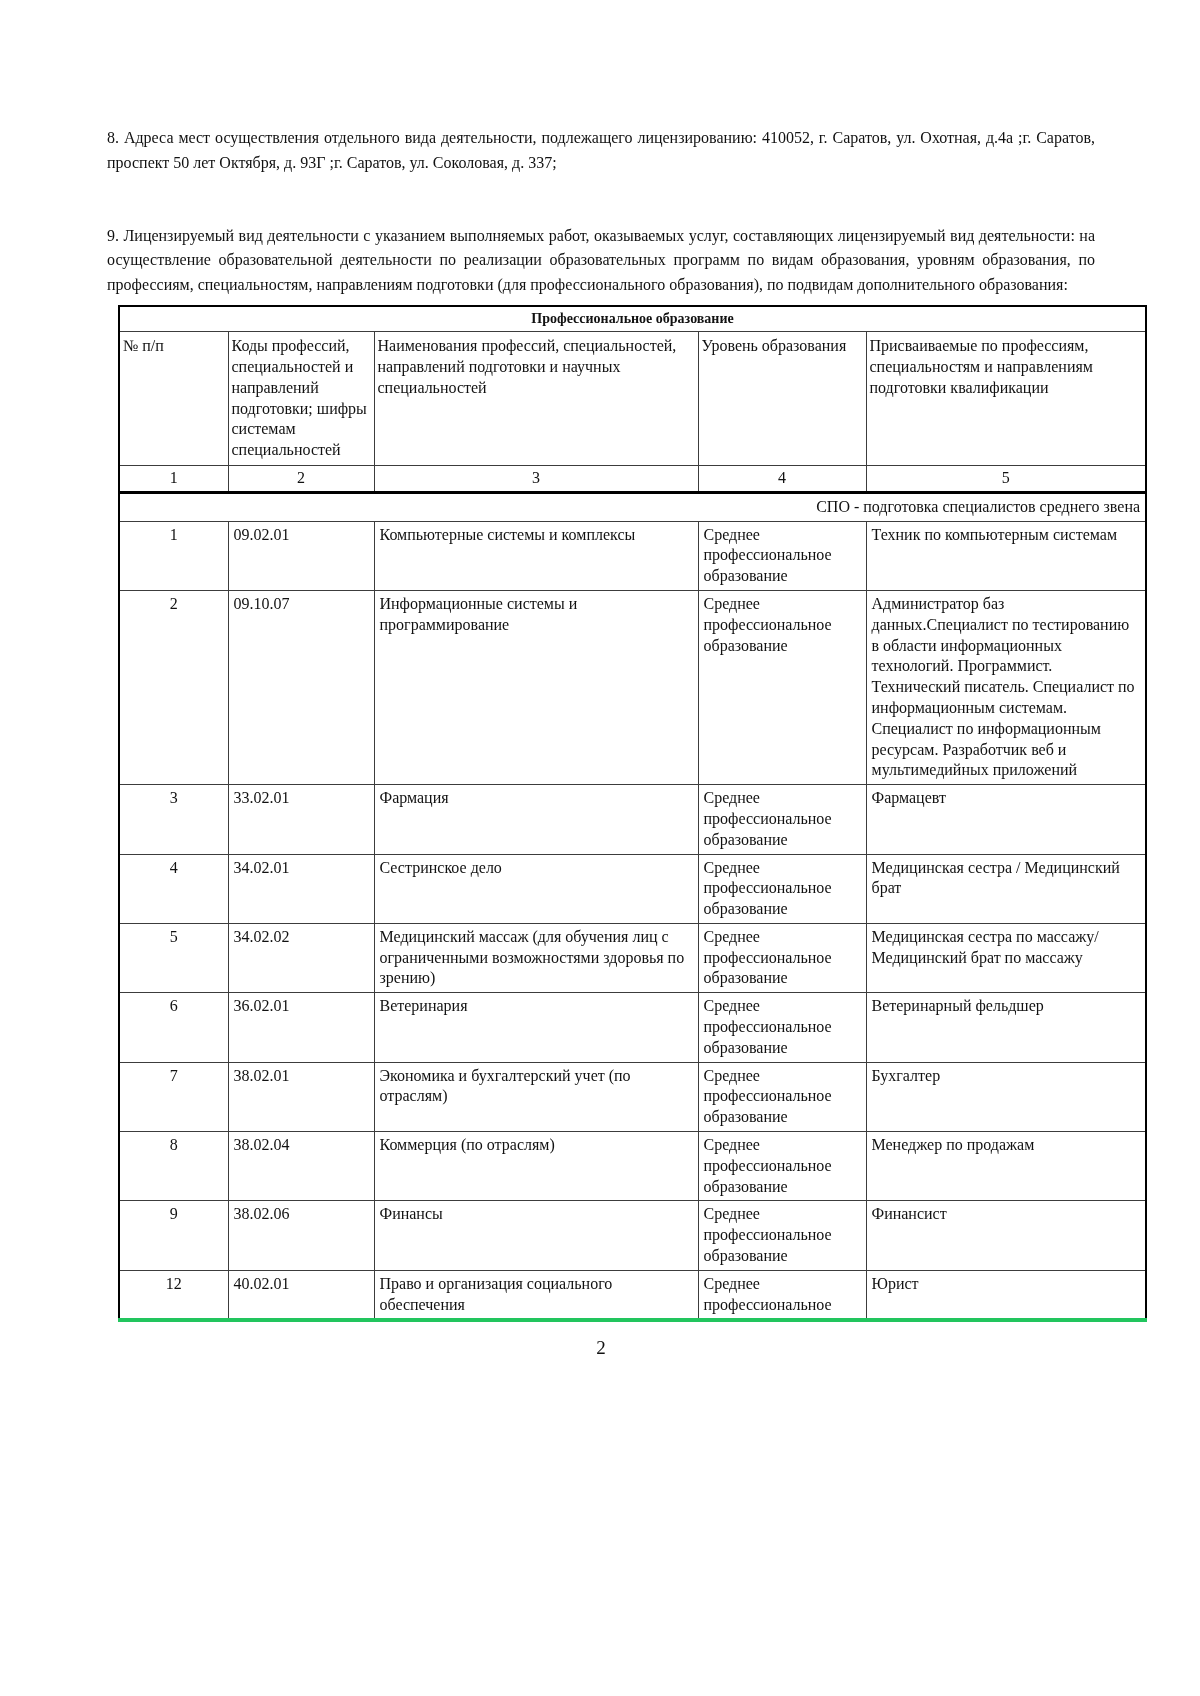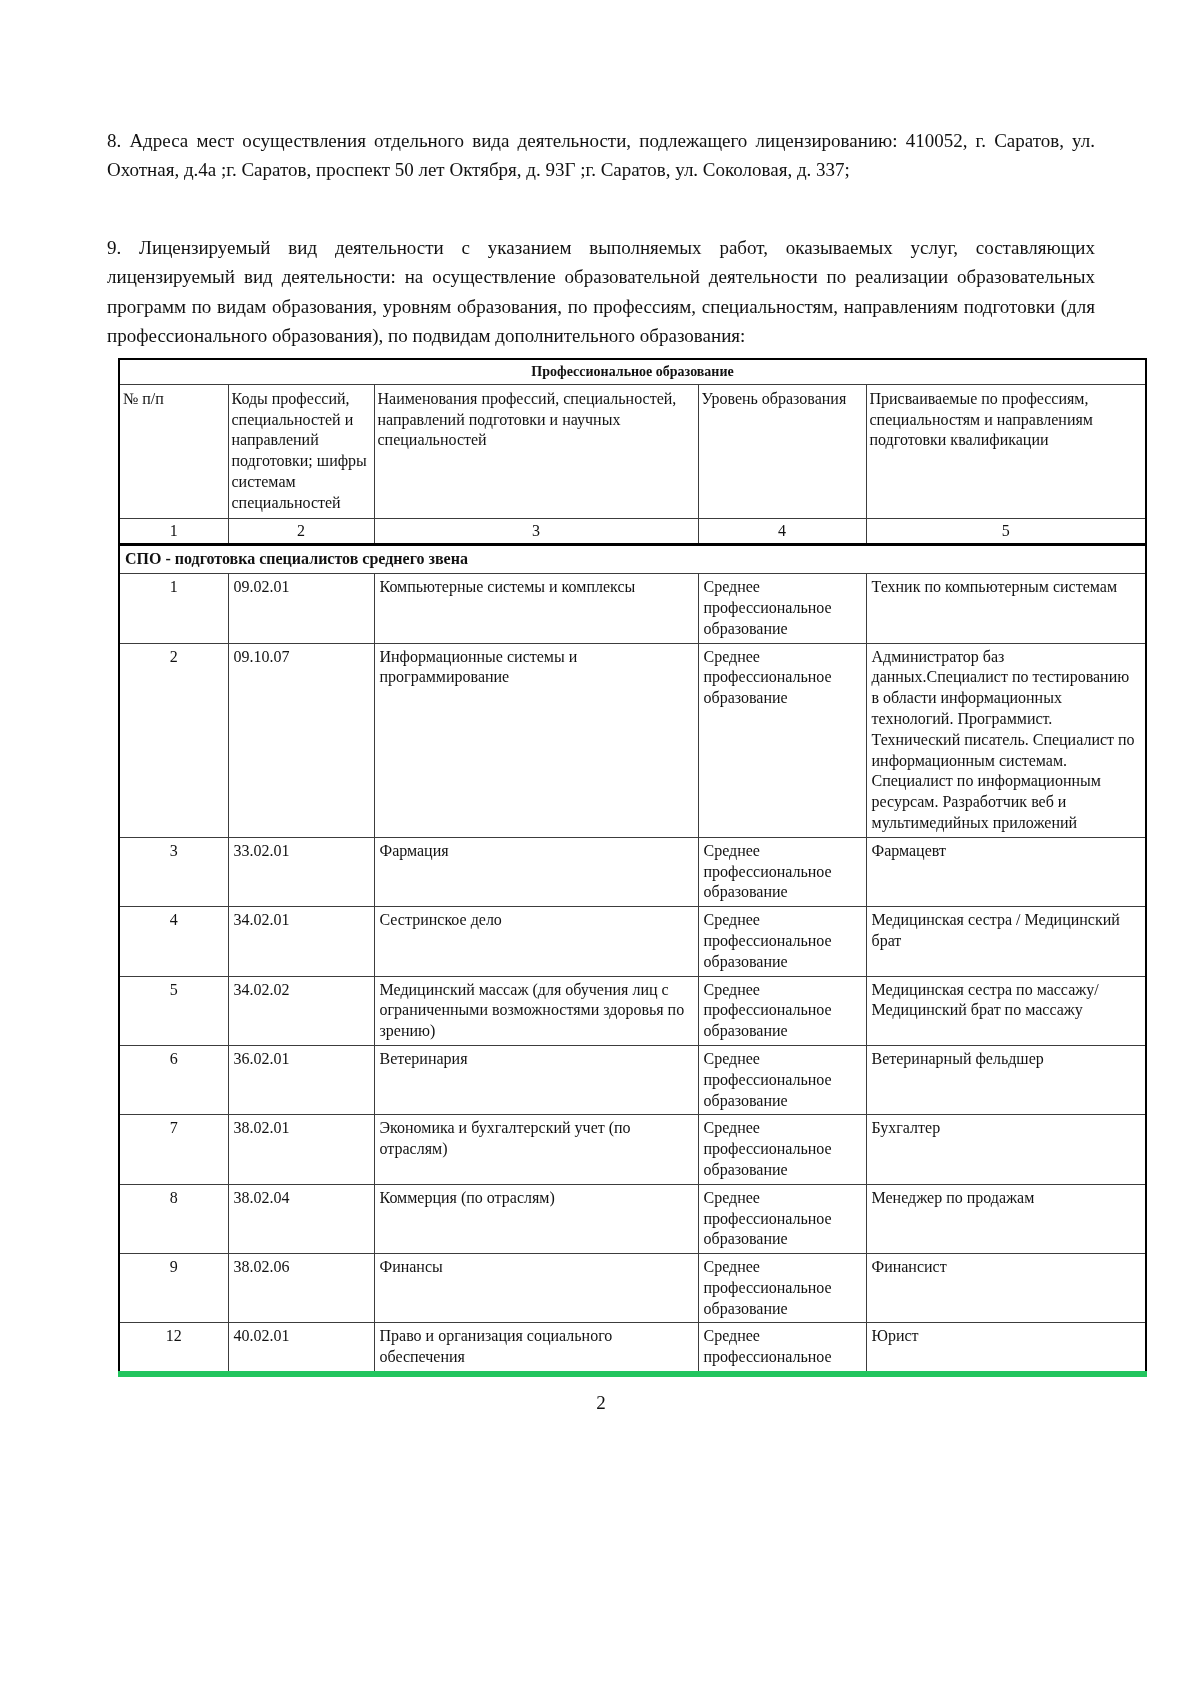--- a/index.html
+++ b/index.html
@@ -8,21 +8,21 @@
     height: 1696px;
     background: #ffffff;
     color: #111111;
     font-family: "Liberation Serif", "DejaVu Serif", serif;
     overflow: hidden;
   }
   .content {
     padding: 126px 105px 0 107px;
   }
   .para {
-    font-size: 19px;
+    font-size: 16px;
     line-height: 1.55;
     text-align: justify;
     margin: 0 0 30px 0;
   }
   .para-9 { margin-bottom: 7px; margin-top: 48px; }
 
   table.doc-table {
     border-collapse: collapse;
     table-layout: fixed;
     margin-left: 11px;
@@ -47,26 +47,26 @@
   }
   tr.header-row td {
     padding: 4px 3px;
   }
   tr.numbers-row td {
     text-align: center;
     padding: 2px;
     border-bottom: 3px solid #000;
   }
   td.section-cell {
-    text-align: left;
-    font-weight: bold;
+    text-align: right;
+    font-weight: normal;
     padding: 3px 4px;
   }
   td.c-num { text-align: center; }
-  tr.row-truncated td { border-bottom: 6px solid #22c55e; }
+  tr.row-truncated td { border-bottom: 4px solid #22c55e; }
 
   .page-number {
     text-align: center;
     font-size: 19px;
     margin-top: 15px;
   }
 </style>
 </head>
 <body>
 

